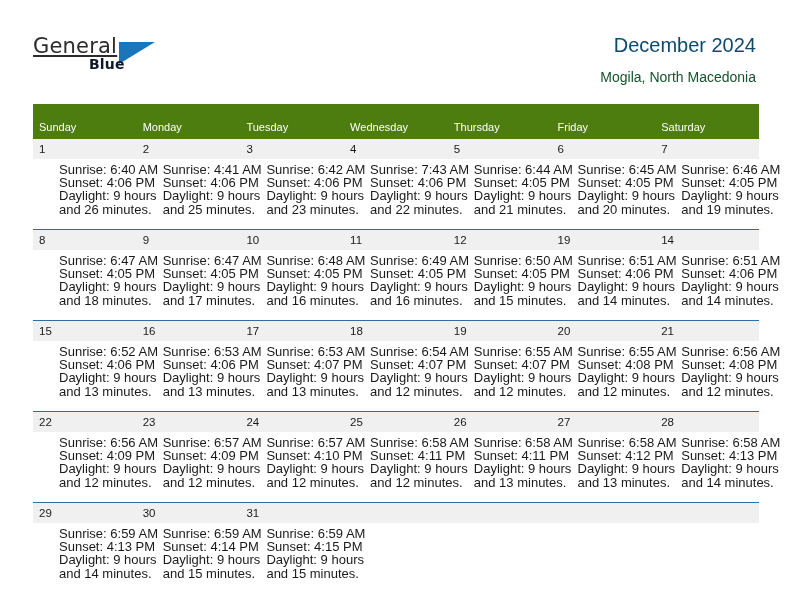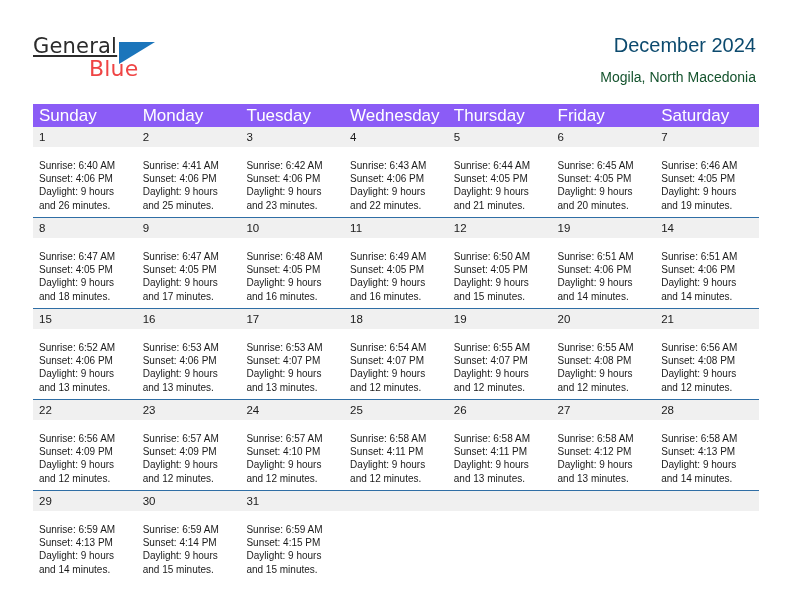--- a/index.html
+++ b/index.html
@@ -44,25 +44,25 @@
     letter-spacing: 0.2px;
     color: #2b2b2b;
     font-family: "DejaVu Sans", sans-serif;
     font-weight: 400;
     text-decoration: underline;
   }
   .brand-blue {
     position: absolute;
     left: 56px;
     top: 22px;
-    font-size: 22px;
+    font-size: 14px;
     letter-spacing: 0.2px;
-    color: #ef4444;
+    color: #0f172a;
     font-family: "DejaVu Sans", sans-serif;
-    font-weight: 400;
+    font-weight: 700;
   }
   .brand-triangle {
     position: absolute;
     left: 86px;
     top: 8px;
     width: 0;
     height: 0;
     border-left: 36px solid #1b75bb;
     border-bottom: 22px solid transparent;
   }
@@ -96,26 +96,26 @@
     top: 104px;
     width: 726px;
     border-collapse: collapse;
     table-layout: fixed;
   }
   .calendar col {
     width: 103.71px;
   }
 
   thead th {
-    background: #8b5cf6;
+    background: #4d7c0f;
     color: #ffffff;
-    font-size: 17px;
+    font-size: 11px;
     font-weight: 400;
     text-align: left;
-    padding: 5px 0 5px 6px;
+    padding: 17px 0 5px 6px;
     height: 12px;
     line-height: 13px;
     border: none;
   }
 
   tbody tr.week-row > td {
     vertical-align: top;
     padding: 0;
     border-top: 1.5px solid #2f6ea5;
     height: 90px;
@@ -135,24 +135,25 @@
     line-height: 14px;
     padding: 3px 0 3px 6px;
     color: #1a1a1a;
     height: 20px;
     box-sizing: border-box;
   }
   .cell.empty .daynum {
     background: #f0f0f0;
   }
   .detail {
-    padding: 12px 4px 0 6px;
-    font-size: 10px;
+    padding: 4px 4px 0 6px;
+    font-size: 13px;
     line-height: 13.2px;
     color: #1a1a1a;
+    margin-left: 20px;
   }
   .detail div {
     white-space: nowrap;
   }
 </style>
 </head>
 <body>
 
 <div class="page">
 
@@ -224,21 +225,21 @@
                 <div>Sunset: 4:06 PM</div>
                 <div>Daylight: 9 hours</div>
                 <div>and 23 minutes.</div>
               </div>
             </div>
           </td>
           <td>
             <div class="cell">
               <div class="daynum">4</div>
               <div class="detail">
-                <div>Sunrise: 6:43 AM</div>
+                <div>Sunrise: 7:43 AM</div>
                 <div>Sunset: 4:06 PM</div>
                 <div>Daylight: 9 hours</div>
                 <div>and 22 minutes.</div>
               </div>
             </div>
           </td>
           <td>
             <div class="cell">
               <div class="daynum">5</div>
               <div class="detail">

